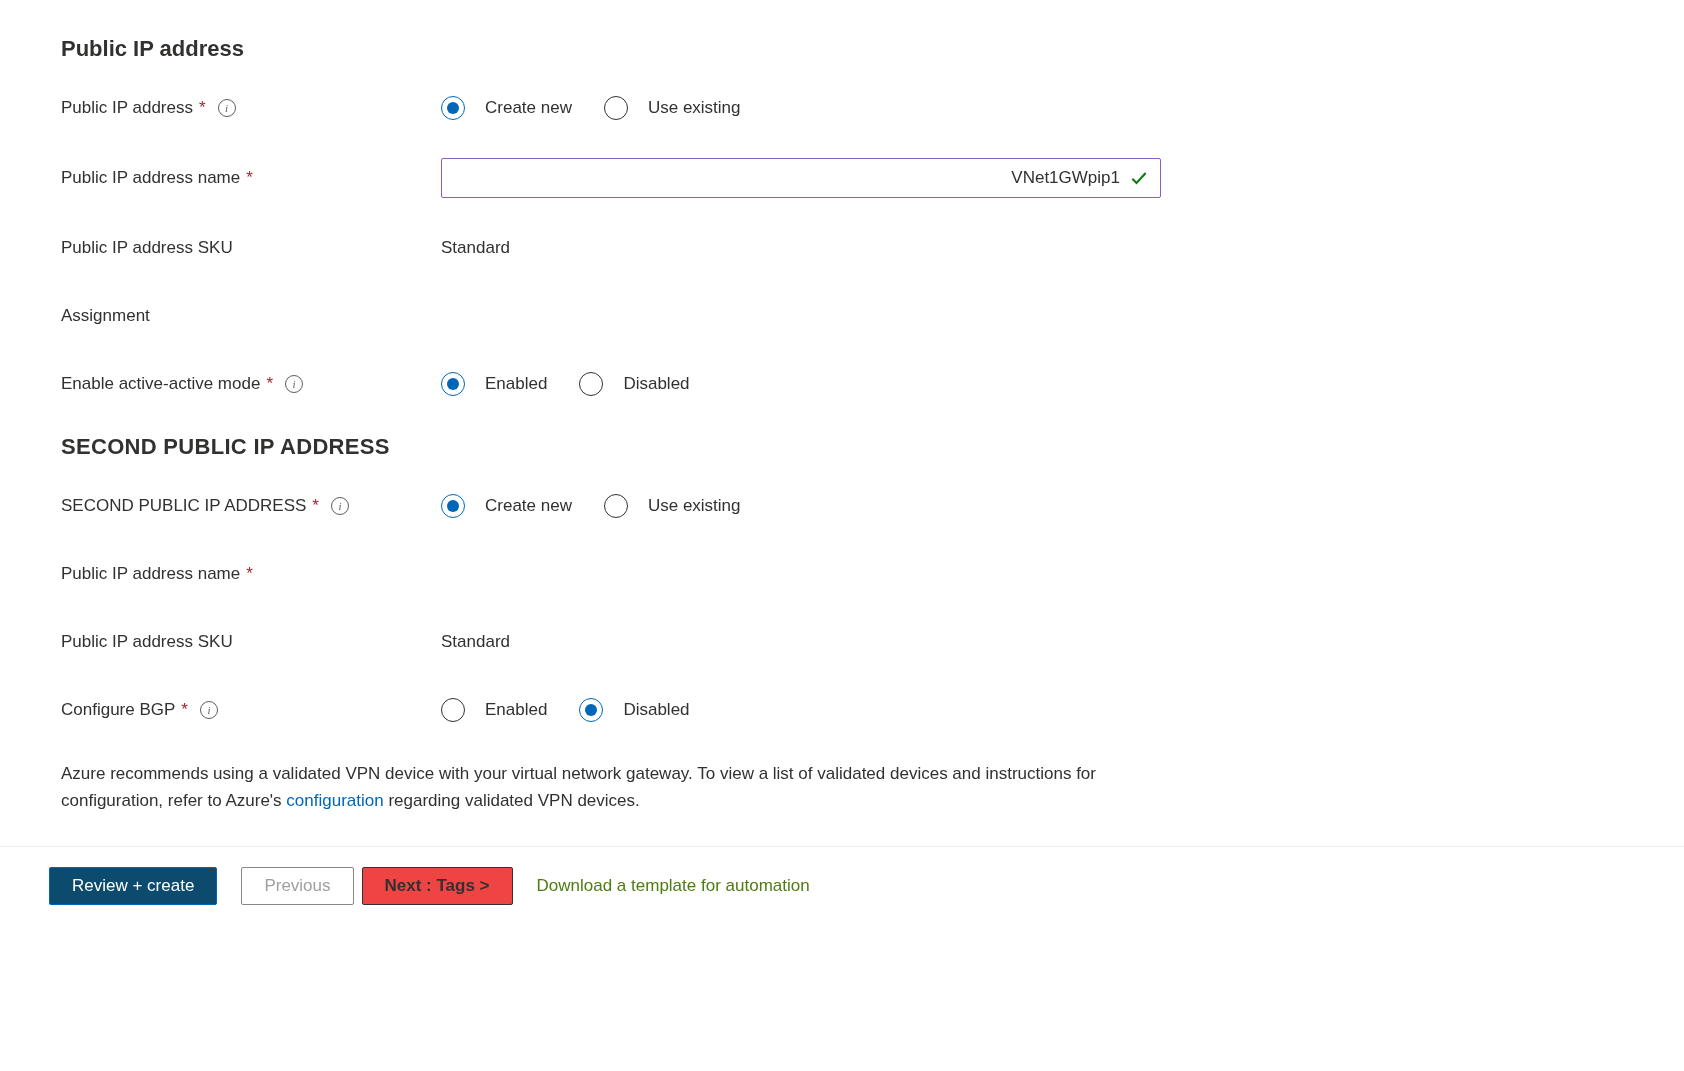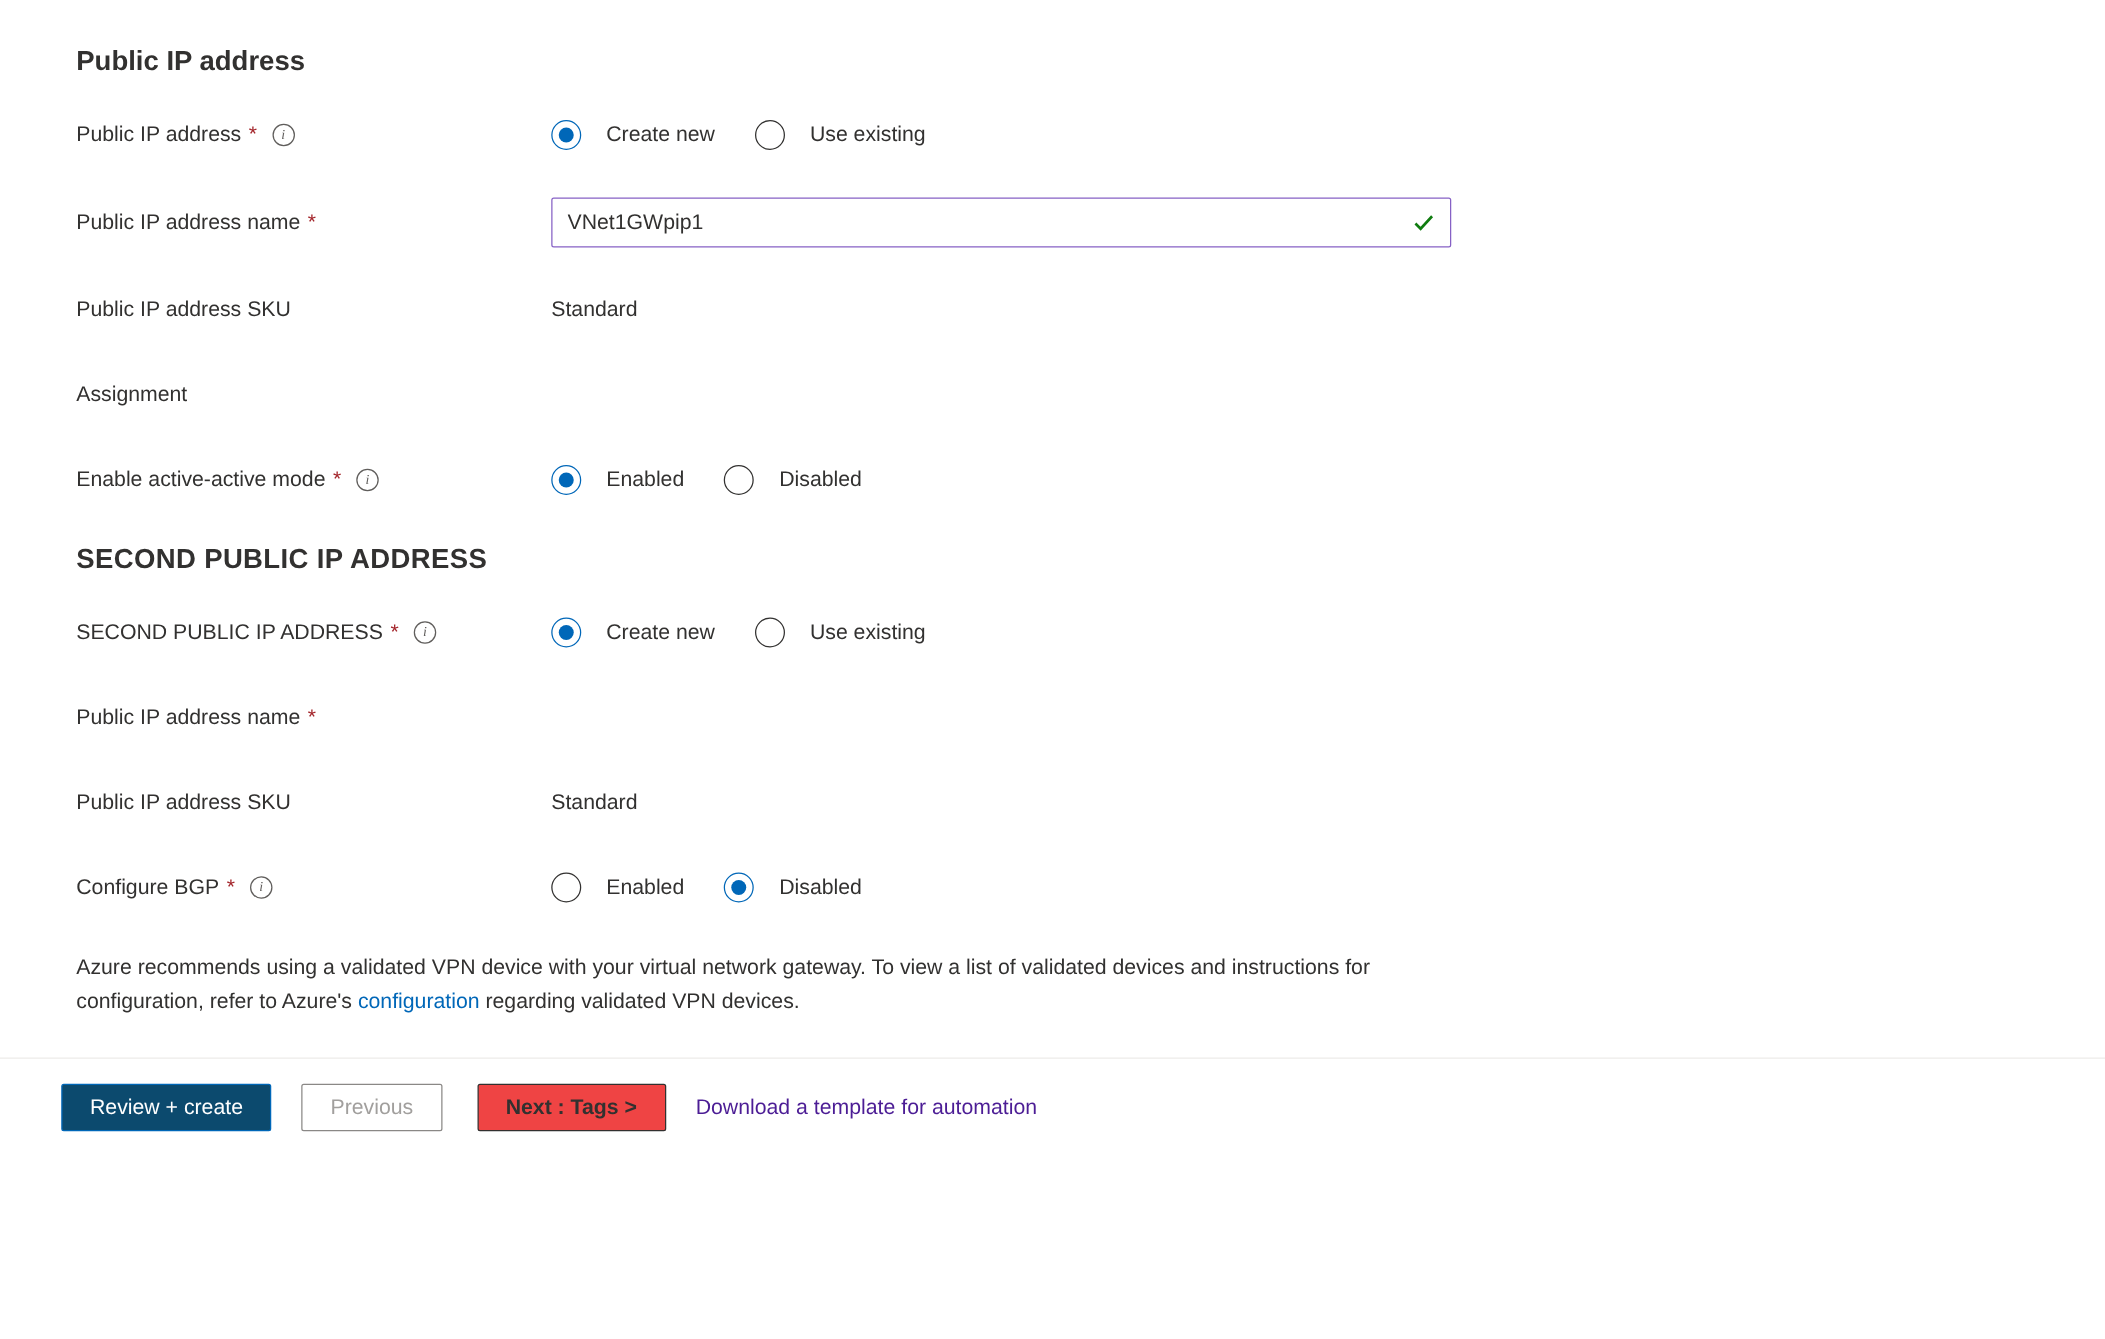--- a/index.html
+++ b/index.html
@@ -53,20 +53,21 @@
     }
     .radio.disabled { cursor: default; }
     .radio.disabled .radio-circle { border-color: #a19f9d; }
     .radio.disabled.selected .radio-circle::after { background: #a19f9d; }
     .radio.disabled .radio-label { color: #a19f9d; }
     .radio-label { font-size: 17px; }
     .text-input {
       width: 720px; height: 40px; border: 1px solid #8661c5; border-radius: 2px;
       padding: 0 40px 0 12px; font-size: 17px; color: #323130; background: #fff;
       position: relative;
+      text-align: right;
     }
     .input-wrap { position: relative; width: 720px; }
     .check-icon {
       position: absolute; right: 12px; top: 50%; transform: translateY(-50%);
       width: 20px; height: 20px; color: #107c10;
     }
     .static-value { font-size: 17px; color: #323130; }
     .info-paragraph {
       font-size: 17px; color: #323130; line-height: 1.6; max-width: 1090px;
       margin-top: 8px; margin-bottom: 24px;
@@ -76,21 +77,21 @@
       border-top: 1px solid #edebe9; margin-top: 32px;
       padding: 20px 36px; display: flex; align-items: center; gap: 24px;
     }
     .btn {
       height: 38px; padding: 0 22px; font-size: 17px; border-radius: 2px;
       cursor: pointer; border: 1px solid transparent; font-family: inherit;
     }
     .btn-primary { background: #0c4a6e; color: #fff; border-color: #0067b8; font-weight: 400; margin-left: 13px; }
     .btn-secondary { background: #fff; color: #a19f9d; border: 1px solid #8a8886; }
     .btn-outline { background: #ef4444; color: #323130; border: 1px solid #323130; font-weight: 600; }
-    .link { color: #4c1d95; text-decoration: none; font-size: 17px; cursor: pointer; }
+    .link { color: #4d7c0f; text-decoration: none; font-size: 17px; cursor: pointer; }
   </style>
 </head>
 <body>
 
 <div class="page">
 
   <h2 class="section-title">Public IP address</h2>
 
   <div class="row">
     <div class="label-col">
@@ -212,18 +213,18 @@
     </div>
   </div>
 
   <p class="info-paragraph">
     <span>Azure recommends using a validated VPN device with your virtual network gateway. To view a list of validated devices and instructions for configuration, refer to Azure's </span><a href="#">configuration</a><span> regarding validated VPN devices.</span>
   </p>
 </div>
 
 <div class="footer">
   <button class="btn btn-primary">Review + create</button>
-  <div style="display:flex; gap:28px;">
+  <div style="display:flex; gap:8px;">
     <button class="btn btn-secondary">Previous</button>
     <button class="btn btn-outline">Next : Tags &gt;</button>
   </div>
   <a class="link">Download a template for automation</a>
 </div>
 
 </body></html>

